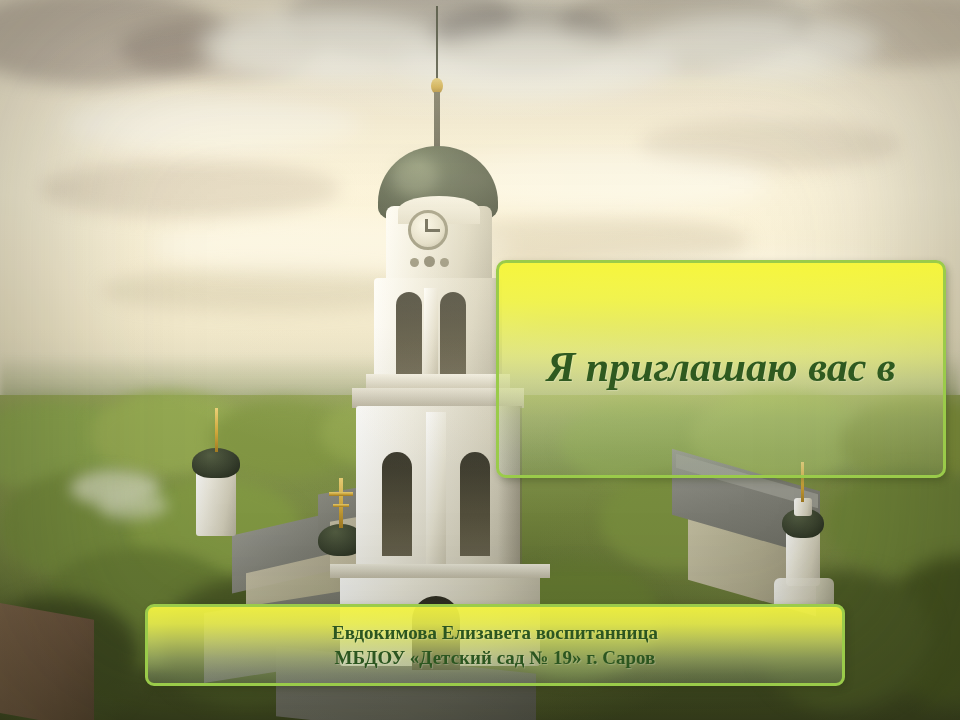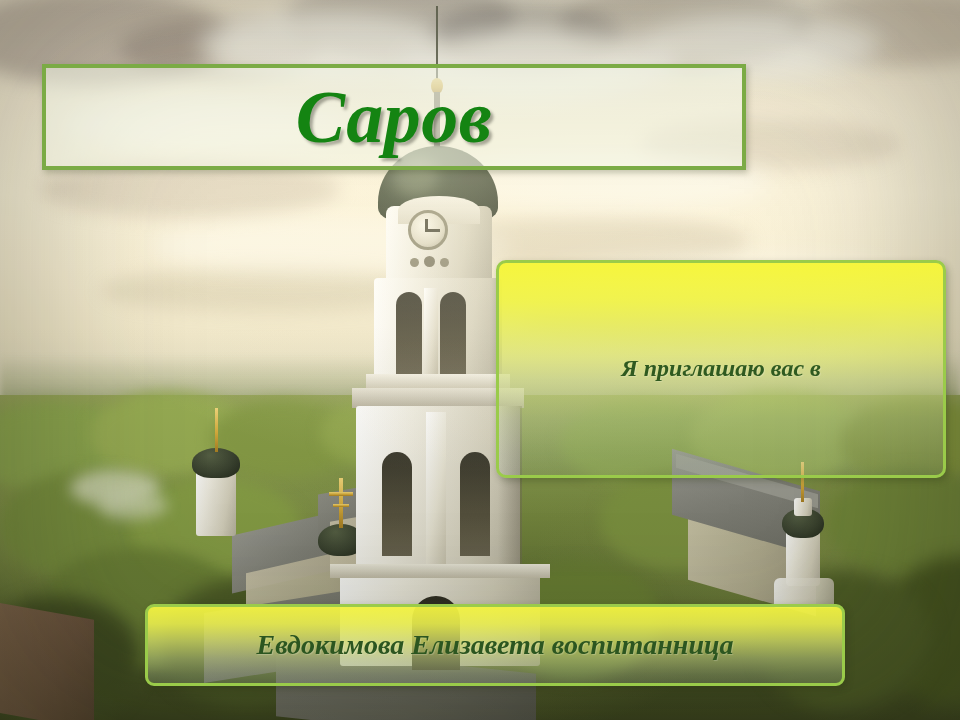--- a/index.html
+++ b/index.html
@@ -184,21 +184,21 @@
       rgba(176,198,160,0.20) 90%,
       rgba(172,196,164,0.14) 100%);
     box-shadow: 2px 3px 7px rgba(40,50,20,0.3);
     display: flex;
     flex-direction: column;
     align-items: center;
     justify-content: center;
     padding: 4px 10px 6px;
   }
   .invite-line {
-    font-size: 24px;
+    font-size: 42px;
     font-weight: bold;
     font-style: italic;
     color: #2f5a20;
     line-height: 1.17;
     text-align: center;
     white-space: nowrap;
     text-shadow: 1px 1px 1px rgba(255,255,255,0.22);
   }
 
   .credit-box {
@@ -217,23 +217,22 @@
       rgba(196,212,132,0.52) 68%,
       rgba(182,202,150,0.32) 88%,
       rgba(176,198,156,0.24) 100%);
     box-shadow: 2px 3px 7px rgba(40,50,20,0.32);
     display: flex;
     flex-direction: column;
     align-items: center;
     justify-content: center;
   }
   .credit-line {
-    font-size: 28px;
+    font-size: 19px;
     font-weight: bold;
-    font-style: italic;
     color: #2c5620;
     line-height: 1.34;
     text-align: center;
     white-space: nowrap;
     text-shadow: 1px 1px 1px rgba(255,255,255,0.2);
   }
 </style>
 </head>
 <body>
 
@@ -353,25 +352,23 @@
     <div class="tower" style="left:498px; top:406px; width:24px; height:170px; background:linear-gradient(to right,rgba(120,114,96,0) 0%,rgba(110,104,86,0.45) 100%);"></div>
 
     <div class="tower tower-white" style="left:340px; top:570px; width:200px; height:96px; border-radius:3px;"></div>
     <div class="arch-dark" style="left:412px; top:596px; width:48px; height:74px; border-radius:24px 24px 0 0; background:linear-gradient(to bottom,#2f2d24,#46422f);"></div>
     <div class="tower" style="left:330px; top:564px; width:220px; height:14px; background:linear-gradient(to bottom,#f1eee0,#c6c0ac);"></div>
 
     <div class="photo-tone"></div>
     <div class="vignette"></div>
   </div>
 
-  <div class="title-box">
-    <div class="title-text">Саров</div>
-  </div>
 
   <div class="invite-box">
     <div class="invite-line">Я приглашаю вас в</div>
   </div>
 
   <div class="credit-box">
     <div class="credit-line">Евдокимова Елизавета воспитанница</div>
+    <div class="credit-line">МБДОУ «Детский сад № 19» г. Саров</div>
   </div>
 
 </div>
 
 </body></html>

